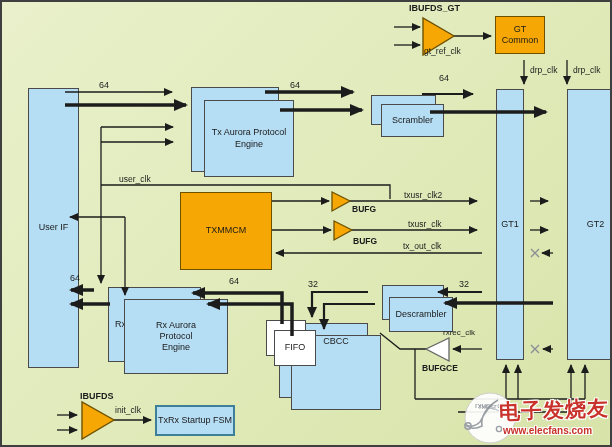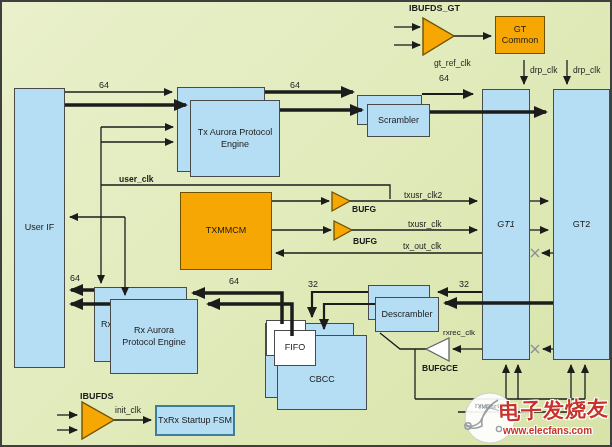--- a/index.html
+++ b/index.html
@@ -4,21 +4,21 @@
 <style>
   html,body{margin:0;padding:0;background:#fff;}
   #canvas{
     position:relative;width:612px;height:447px;overflow:hidden;
     background:linear-gradient(135deg,#e9f0cb 0%,#e0eab9 55%,#d7e3a9 100%);
     border:2px solid #3f3f3f;box-sizing:border-box;
     font-family:"Liberation Sans", sans-serif;color:#1c1c1c;
   }
   .box{position:absolute;box-sizing:border-box;display:flex;align-items:center;justify-content:center;
        text-align:center;font-size:9px;line-height:1.25;color:#1a1a1a;}
-  .blue{background:#b5ddf4;border:1.4px solid #4a4a4a;}
+  .blue{background:#b5ddf4;border:1.4px solid #4a4a4a;margin-left:14px;}
   .orange{background:#f7a703;border:1.4px solid #6e5200;}
   .white{background:#ffffff;border:1.4px solid #4a4a4a;}
   .lbl{position:absolute;font-size:8.5px;white-space:nowrap;}
   .bold{font-weight:700;}
   .grey{color:#8d939c;}
   svg.wires{position:absolute;left:0;top:0;z-index:30;pointer-events:none;}
   .z1{z-index:1}.z2{z-index:2}.z3{z-index:3}.z4{z-index:4}
   .lbl{z-index:40;}
   .wm-brand{position:absolute;left:497px;top:394px;z-index:50;font-size:21px;font-weight:700;
     color:#c8322b;transform:rotate(-2deg);letter-spacing:1px;
@@ -46,37 +46,37 @@
   </div>
 
   <div class="box orange z1" style="left:178px;top:190px;width:92px;height:78px;">
     <span>TXMMCM</span>
   </div>
 
   <div class="box orange z1" style="left:493px;top:14px;width:50px;height:38px;padding:0 4px;">
     <span>GT Common</span>
   </div>
 
-  <div class="box blue z1" style="left:480px;top:87px;width:48px;height:271px;font-style:italic;">
+  <div class="box blue z1" style="left:480px;top:87px;width:28px;height:271px;">
     <span>GT1</span>
   </div>
   <div class="box blue z1" style="left:551px;top:87px;width:57px;height:271px;">
     <span>GT2</span>
   </div>
 
   <div class="box blue z1" style="left:92px;top:285px;width:93px;height:75px;justify-content:flex-start;align-items:center;padding-left:6px;">
     <span>Rx</span>
   </div>
-  <div class="box blue z2" style="left:108px;top:297px;width:88px;height:75px;padding:0 6px;">
+  <div class="box blue z2" style="left:108px;top:297px;width:104px;height:75px;padding:0 24px;">
     <span>Rx Aurora Protocol Engine</span>
   </div>
 
   <div class="box blue z1" style="left:263px;top:321px;width:89px;height:75px;"></div>
   <div class="box white z2" style="left:264px;top:318px;width:40px;height:36px;"></div>
-  <div class="box blue z3" style="left:275px;top:333px;width:90px;height:75px;align-items:flex-end;padding-bottom:24px;">
+  <div class="box blue z3" style="left:275px;top:333px;width:90px;height:75px;align-items:flex-start;padding-bottom:24px;">
     <span>CBCC</span>
   </div>
   <div class="box white z4" style="left:272px;top:328px;width:42px;height:36px;">
     <span>FIFO</span>
   </div>
 
   <div class="box blue z1" style="left:366px;top:283px;width:62px;height:35px;"></div>
   <div class="box blue z2" style="left:373px;top:295px;width:64px;height:35px;">
     <span>Descrambler</span>
   </div>
@@ -166,33 +166,33 @@
 
     <g>
       <circle cx="488" cy="416" r="25" fill="#ffffff" opacity="0.92" stroke="#cccccc" stroke-width="1"></circle>
       <path d="M496,398 C486,404 478,414 480,424 C472,428 466,426 463,422 C468,426 474,424 478,420 C482,412 488,402 496,398 Z" fill="none" stroke="#9aa0a6" stroke-width="1.6"></path>
       <circle cx="466" cy="424" r="3.2" fill="none" stroke="#9aa0a6" stroke-width="1.4"></circle>
       <circle cx="497" cy="427" r="2.6" fill="none" stroke="#9aa0a6" stroke-width="1.4"></circle>
     </g>
   </svg>
 
   <div class="lbl bold" style="left:407px;top:1px;font-size:9px;">IBUFDS_GT</div>
-  <div class="lbl" style="left:432px;top:44px;margin-top:12px;">gt_ref_clk</div>
+  <div class="lbl" style="left:422px;top:44px;">gt_ref_clk</div>
   <div class="lbl" style="left:528px;top:63px;">drp_clk</div>
   <div class="lbl" style="left:571px;top:63px;">drp_clk</div>
 
   <div class="lbl" style="left:97px;top:78px;font-size:9px;">64</div>
   <div class="lbl" style="left:288px;top:78px;font-size:9px;">64</div>
   <div class="lbl" style="left:437px;top:71px;font-size:9px;">64</div>
   <div class="lbl" style="left:68px;top:271px;font-size:9px;">64</div>
   <div class="lbl" style="left:227px;top:274px;font-size:9px;">64</div>
   <div class="lbl" style="left:457px;top:277px;font-size:9px;">32</div>
   <div class="lbl" style="left:306px;top:277px;font-size:9px;">32</div>
 
-  <div class="lbl" style="left:117px;top:172px;font-weight:bold;">user_clk</div>
+  <div class="lbl" style="left:117px;top:172px;">user_clk</div>
   <div class="lbl" style="left:402px;top:188px;">txusr_clk2</div>
   <div class="lbl" style="left:406px;top:217px;">txusr_clk</div>
   <div class="lbl" style="left:401px;top:239px;">tx_out_clk</div>
   <div class="lbl" style="left:441px;top:326px;font-size:8px;">rxrec_clk</div>
   <div class="lbl grey" style="left:477px;top:400px;font-size:8px;">rxusr_clk</div>
   <div class="lbl grey" style="left:473px;top:399px;font-size:8px;">rxusr_clk2</div>
   <div class="lbl" style="left:113px;top:403px;">init_clk</div>
 
   <div class="lbl bold" style="left:350px;top:202px;">BUFG</div>
   <div class="lbl bold" style="left:351px;top:234px;">BUFG</div>

